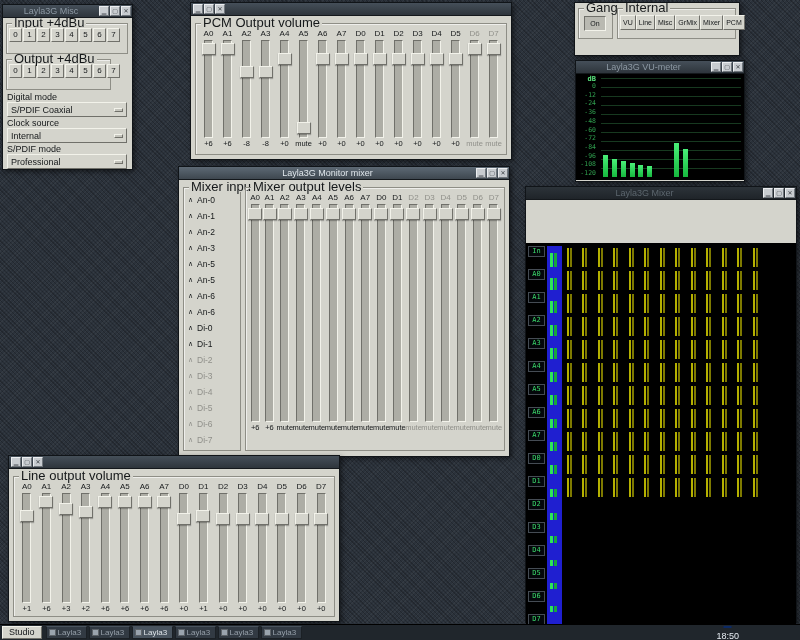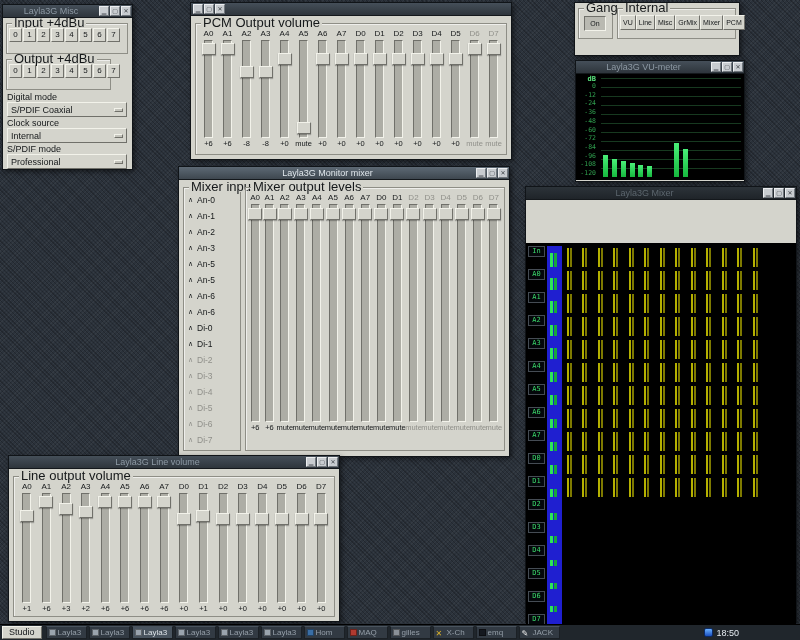--- a/index.html
+++ b/index.html
@@ -64,21 +64,21 @@
   .mx-label.blue { background:#1f1fd0; color:#dcedff; }
   .mx-bar { position:absolute; }
   
   .taskbar { position:absolute; left:0; right:0; bottom:0; height:16px; background:#20262c; border-top:1px solid #000; display:flex; align-items:center; padding:0 2px; }
   .ws-btn { height:13px; font-size:9px; line-height:11px; padding:0 6px; color:#14171a; margin-right:4px; }
   .tasks, .apps { display:flex; }
   .task { width:41px; height:13px; margin-right:2px; display:flex; align-items:center; gap:2px; padding:0 2px; background:#323a43; border:1px solid #1b2025; border-top-color:#4a545e; font-size:8px; color:#959fa9; overflow:hidden; white-space:nowrap; }
   .task.active { background:#49545f; color:#dde3e8; }
   .task .ticon { width:7px; height:7px; flex:none; background:#9aa4ae; border:1px solid rgba(0,0,0,.4); }
   .task .gicon { width:9px; flex:none; font-size:8px; line-height:9px; background:none; border:none; }
-  .clock-chip { margin-left:auto; margin-right:56px; display:flex; align-items:center; gap:3px; height:13px; padding:0 3px; }
+  .clock-chip { margin-left:auto; margin-right:56px; display:flex; align-items:center; gap:3px; height:13px; padding:0 3px;flex-direction:column; }
   .clock-icon { width:9px; height:9px; border-radius:2px; background:linear-gradient(180deg,#6ab0ff,#1a50c0); border:1px solid #0c2a66; }
   .clock-text { font-size:9px; color:#e6ecf2; }
 </style>
 </head>
 <body>
 
 <div class="window" style="left:2px;top:4px;width:131px;height:166px">
   <div class="titlebar">
     <span class="title">Layla3G Misc</span>
     <span class="tb-buttons">
@@ -544,21 +544,20 @@
             </div>
             <div class="sl-val">mute</div>
           </div>
         </div>
     </div>
   </div>
 </div>
 
 <div class="window" style="left:8px;top:455px;width:332px;height:167px">
   <div class="titlebar">
-    <span class="title">Layla3G Line volume</span>
     <span class="tb-buttons">
         <div class="tbb">▁</div>
         <div class="tbb">▢</div>
         <div class="tbb">✕</div>
       </span>
   </div>
   <div class="win-body">
     <div class="gframe" style="left:4px;top:7px;right:4px;bottom:3px">
       <span class="gframe-label">Line output volume</span>
       <div class="sliders" style="left:3px;top:5px;right:3px">
@@ -1100,43 +1099,17 @@
       </div>
       <div class="task">
         <div class="ticon"></div>
         <div>Layla3</div>
       </div>
       <div class="task">
         <div class="ticon"></div>
         <div>Layla3</div>
       </div>
     </div>
-  <div class="apps">
-      <div class="task">
-        <div class="ticon" style="background: rgb(58, 110, 165);"></div>
-        <div>Hom</div>
-      </div>
-      <div class="task">
-        <div class="ticon" style="background: rgb(176, 58, 48);"></div>
-        <div>MAQ</div>
-      </div>
-      <div class="task">
-        <div class="ticon" style="background: rgb(138, 144, 151);"></div>
-        <div>gilles</div>
-      </div>
-      <div class="task">
-        <div class="ticon gicon" style="color: rgb(216, 176, 42);">✕</div>
-        <div>X-Ch</div>
-      </div>
-      <div class="task">
-        <div class="ticon" style="background: rgb(20, 24, 31);"></div>
-        <div>emq</div>
-      </div>
-      <div class="task">
-        <div class="ticon gicon" style="color: rgb(232, 232, 232);">✎</div>
-        <div>JACK</div>
-      </div>
-    </div>
   <div class="clock-chip">
     <span class="clock-icon"></span>
     <span class="clock-text">18:50</span>
   </div>
 </div>
 
 </body></html>

